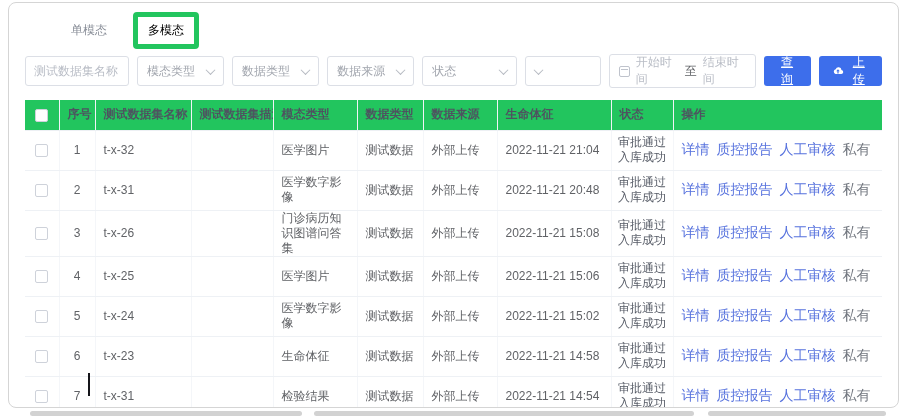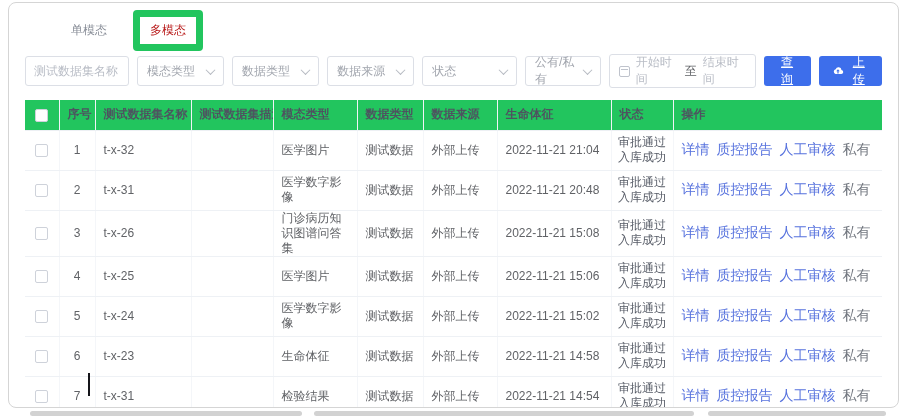--- a/index.html
+++ b/index.html
@@ -7,21 +7,21 @@
     font-family:"Liberation Sans","DejaVu Sans",sans-serif; }
   body { position:relative; }
 
   .card { position:absolute; left:8px; top:2px; width:891px; height:406px;
     background:#fff; border:1px solid #d5d5d5; border-radius:8px;
     padding:13px 16px 0 16px; overflow:hidden; }
 
   
   .tabs { display:flex; align-items:center; gap:16px; margin:0 0 12px 36px; height:28px;font-family:Liberation Serif, serif; }
   .tab { font-size:12px; color:#8a8f99; padding:5px 10px; cursor:pointer; }
-  .tab.active { color:#b91c1c; border:7px solid #22c55e; border-radius:4px; background:#fff; }
+  .tab.active { color:#000000; border:5px solid #22c55e; border-radius:4px; background:#fff; }
 
   
   .filter-row { display:flex; align-items:center; gap:8px; margin-bottom:14px; height:30px; }
   .f-input { width:104px; height:30px; border:1px solid #dcdfe6; border-radius:3px;
     padding:0 8px; font-size:12px; color:#606266; outline:none;
     font-family:"Liberation Sans","DejaVu Sans",sans-serif; }
   .f-input::placeholder { color:#b9bdc6; }
   .f-select { height:30px; border:1px solid #dcdfe6; border-radius:3px; display:flex;
     align-items:center; justify-content:space-between; padding:0 9px; font-size:12px;
     color:#a2a6ae; cursor:pointer; background:#fff; }
@@ -90,21 +90,20 @@
     </div>
     <div class="f-select w-std">
       <span>数据来源</span>
       <span class="chev"></span>
     </div>
     <div class="f-select w-status">
       <span>状态</span>
       <span class="chev"></span>
     </div>
     <div class="f-select w-vis">
-      <span>公有/私有</span>
       <span class="chev"></span>
     </div>
     <div class="f-date">
       <span class="cal"></span>
       <span>开始时间</span>
       <span class="to">至</span>
       <span>结束时间</span>
     </div>
     <div class="btns">
       <button class="btn">查询</button>

